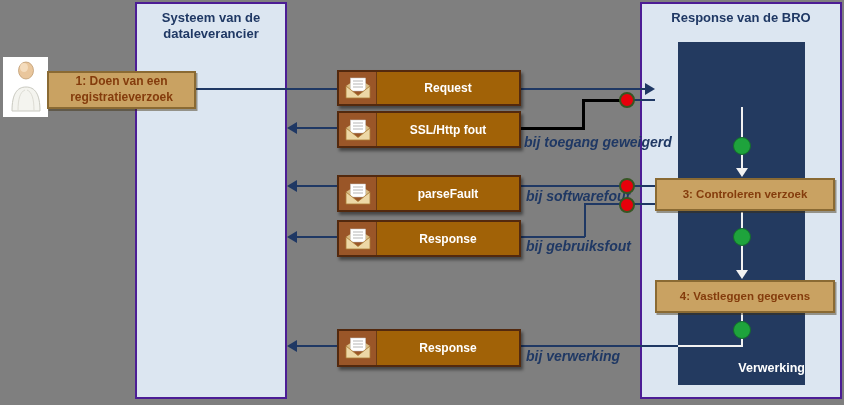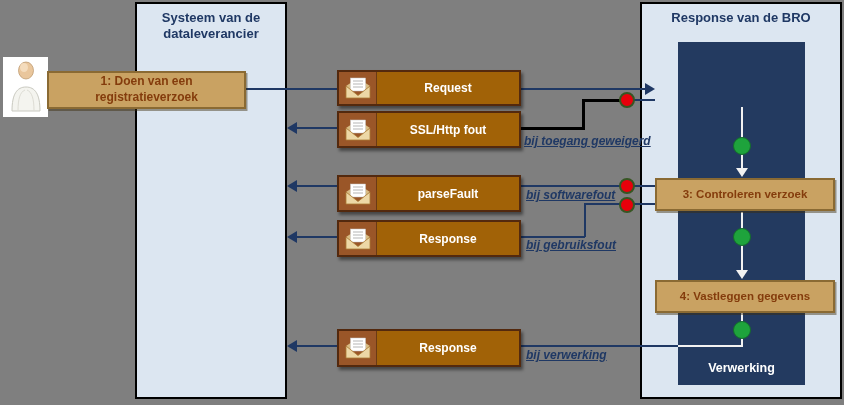--- a/index.html
+++ b/index.html
@@ -1,56 +1,56 @@
 <!DOCTYPE html>
 <html><head>
 <meta charset="utf-8">
 <style>
   html,body{margin:0;padding:0;}
   body{font-family:"Liberation Sans","DejaVu Sans",sans-serif;}
   .canvas{position:relative;width:844px;height:405px;background:#7f7f7f;overflow:hidden;}
 
   
-  .panel{position:absolute;top:2px;height:397px;background:#dce6f1;border:2px solid #000000;box-sizing:border-box;z-index:1;}
+  .panel{position:absolute;top:2px;height:397px;background:#dce6f1;border:2px solid #4c1d95;box-sizing:border-box;z-index:1;}
   .panel-left{left:135px;width:152px;}
   .panel-right{left:640px;width:202px;}
   .panel-title{margin-top:6px;text-align:center;font-size:13px;font-weight:bold;color:#1f3864;line-height:1.25;padding:0 8px;}
   .navy-rect{position:absolute;left:678px;top:42px;width:127px;height:343px;background:#233a60;z-index:2;}
-  .verwerking{position:absolute;left:678px;top:361px;width:127px;text-align:center;color:#ffffff;font-weight:bold;font-size:12.5px;z-index:6;}
+  .verwerking{position:absolute;left:678px;top:361px;width:127px;text-align:right;color:#ffffff;font-weight:bold;font-size:12.5px;z-index:6;}
 
   
   .actor-box{position:absolute;left:3px;top:57px;width:45px;height:60px;background:#ffffff;z-index:4;display:flex;align-items:center;justify-content:center;}
 
   
   .hline{position:absolute;height:2px;background:#1f3864;z-index:3;}
   .vline{position:absolute;width:2px;background:#1f3864;z-index:3;}
   .hline-black{position:absolute;height:3px;background:#000000;z-index:3;}
   .vline-black{position:absolute;width:3px;background:#000000;z-index:3;}
   .hline-white{position:absolute;height:2px;background:#f2f2f2;z-index:3;}
   .vline-white{position:absolute;width:2px;background:#f2f2f2;z-index:3;}
 
   .arr-l{position:absolute;width:0;height:0;border-top:6px solid transparent;border-bottom:6px solid transparent;border-right:10px solid #1f3864;z-index:4;}
   .arr-r{position:absolute;width:0;height:0;border-top:6px solid transparent;border-bottom:6px solid transparent;border-left:10px solid #1f3864;z-index:4;}
   .arr-d-white{position:absolute;width:0;height:0;border-left:6px solid transparent;border-right:6px solid transparent;border-top:9px solid #f2f2f2;z-index:4;}
 
   
   .step{position:absolute;background:#c9a262;border:2px solid #8a6a33;box-sizing:border-box;color:#843c0c;
         font-weight:bold;display:flex;align-items:center;justify-content:center;text-align:center;
         z-index:5;box-shadow:1.5px 2px 0 rgba(60,45,10,0.45);line-height:1.3;}
-  .step-1{left:47px;top:71px;width:199px;height:38px;font-size:12px;padding:0 14px;}
+  .step-1{left:47px;top:71px;width:149px;height:38px;font-size:12px;padding:0 14px;}
   .step-n{left:655px;width:180px;height:33px;font-size:11.5px;padding:0 2px;}
 
   
   .msg{position:absolute;left:337px;width:184px;background:#a16207;border:2px solid #53290e;box-sizing:border-box;
        display:flex;align-items:stretch;z-index:5;box-shadow:2px 3px 3px rgba(0,0,0,0.45);}
   .msg-icon{width:37px;background:#9a5628;border-right:1px solid #6b3a14;display:flex;align-items:center;justify-content:center;}
   .msg-label{flex:1;display:flex;align-items:center;justify-content:center;color:#ffffff;font-weight:bold;font-size:12px;}
 
   
-  .cond{position:absolute;color:#1f3864;font-size:12px;font-weight:bold;font-style:italic;z-index:6;white-space:nowrap;text-decoration:underline;}
+  .cond{position:absolute;color:#1f3864;font-size:14px;font-weight:bold;font-style:italic;z-index:6;white-space:nowrap;}
 
   
   .dot-red{position:absolute;width:16px;height:16px;border-radius:50%;background:#e8000b;border:2px solid #375623;box-sizing:border-box;z-index:6;}
   .dot-green{position:absolute;width:18px;height:18px;border-radius:50%;background:#1ea33c;border:1px solid #146c2c;box-sizing:border-box;z-index:6;}
 </style>
 </head>
 <body>
 
 <div class="canvas">
 

